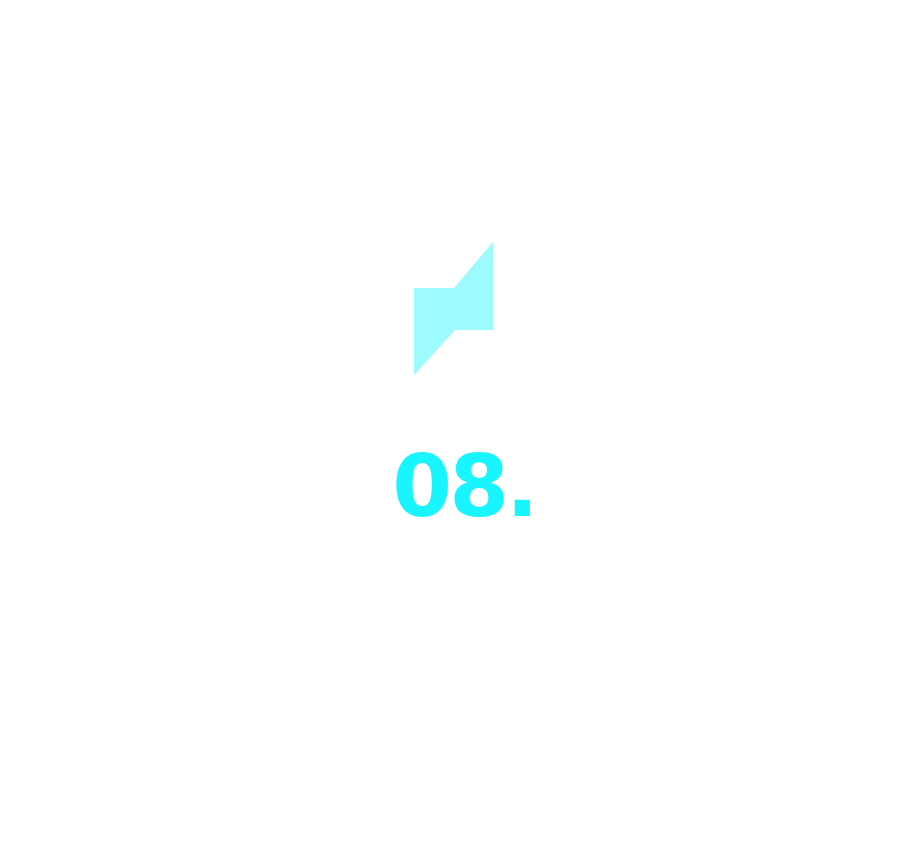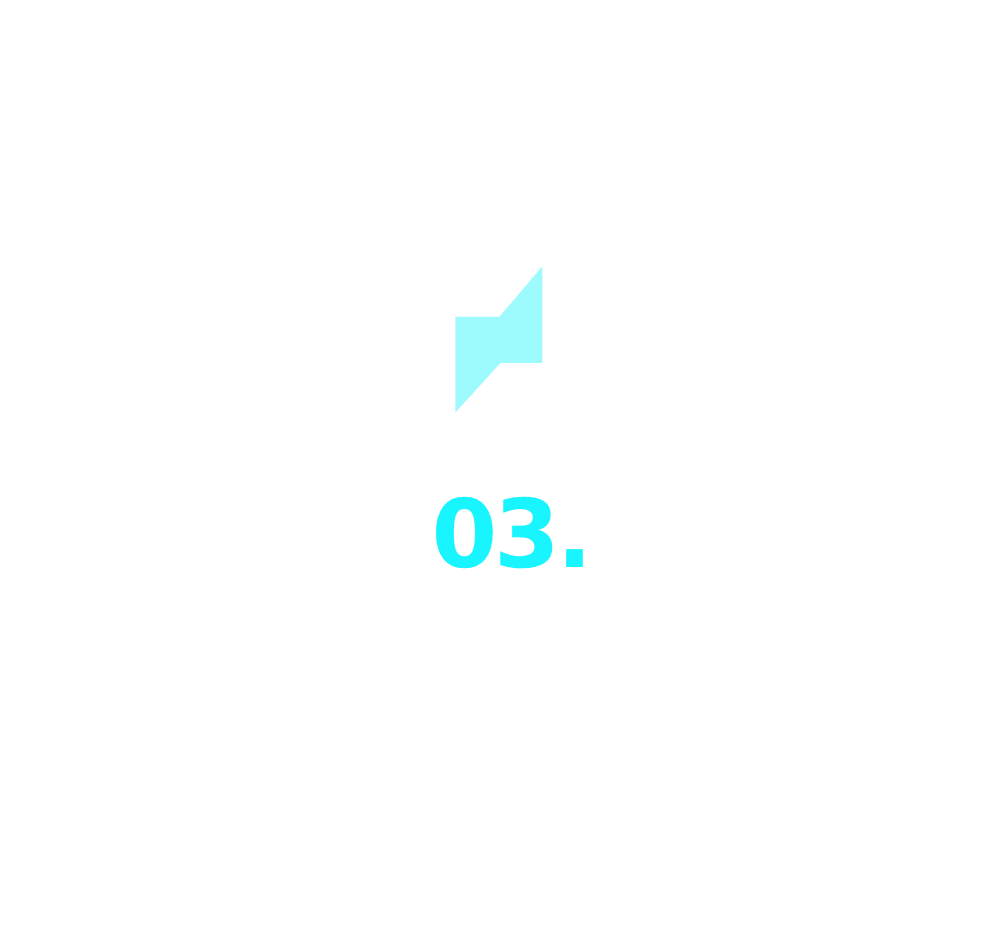--- a/index.html
+++ b/index.html
@@ -80,17 +80,17 @@
 
   <div class="center-stack">
 
     <div class="logo-wrap">
       <svg viewBox="0 0 84 138" xmlns="http://www.w3.org/2000/svg">
         <polygon points="2,48 42,48 81,2 81,90 43,90 2,135" fill="#9DFAFD"></polygon>
       </svg>
     </div>
 
     <div class="step-number">
-      <span>03.</span>
+      <span>08.</span>
     </div>
 
   </div>
 </div>
 
 </body></html>

